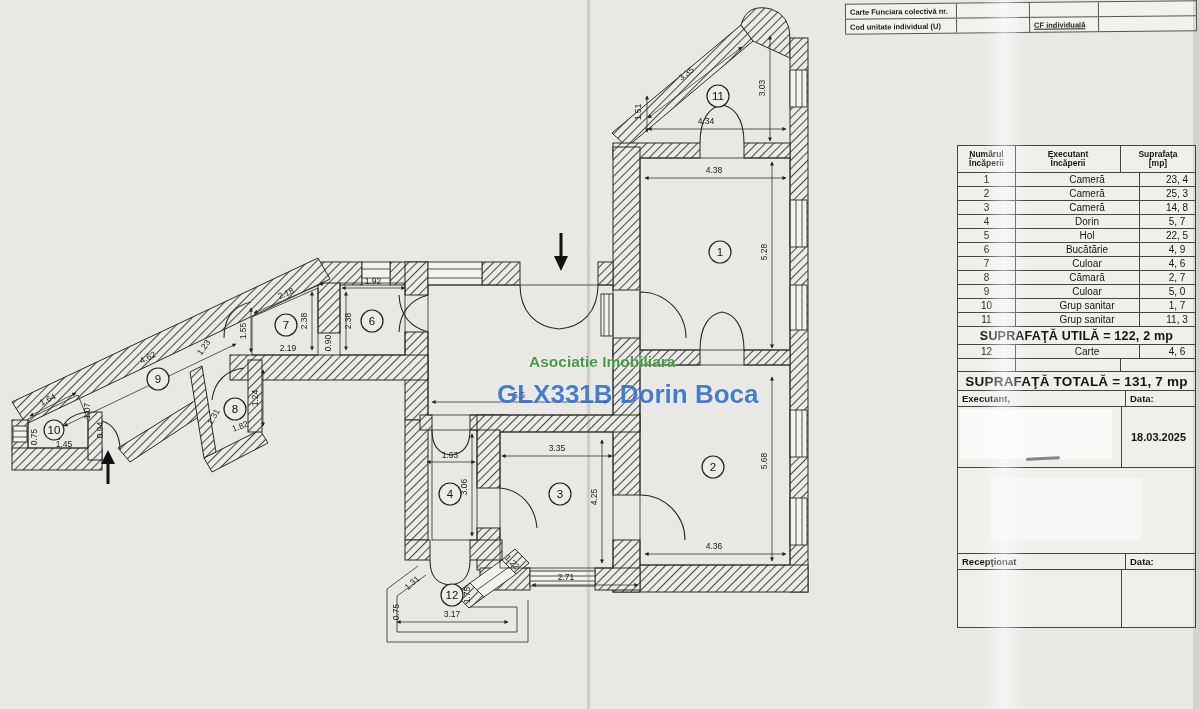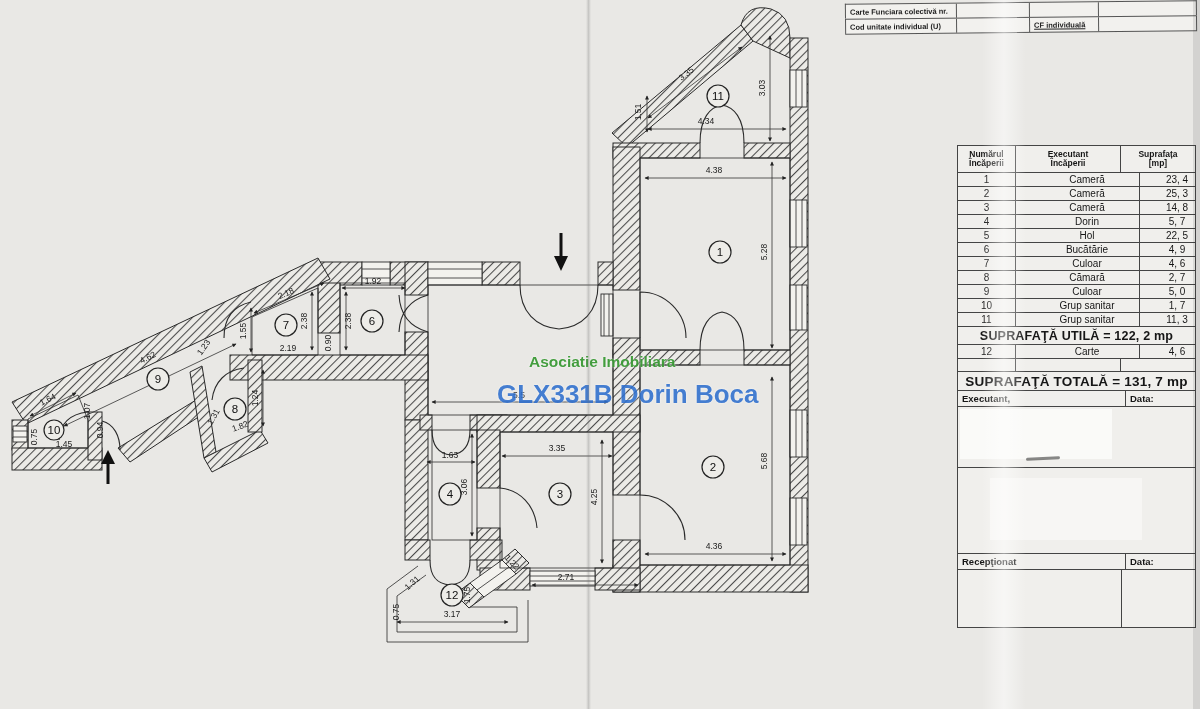--- a/index.html
+++ b/index.html
@@ -473,20 +473,21 @@
 
     <div class="trow lblrow">
       <div class="cell dc1">Executant,</div>
       <div class="cell dc2">Data:</div>
     </div>
     <div class="trow execbody">
       <div class="cell dc1">
         <span class="sigbox"></span>
         <span class="sigmark"></span>
       </div>
+      <div class="cell dc2 dateval">18.03.2025</div>
     </div>
 
     <div class="gaprow">
       <span class="stampbox"></span>
     </div>
 
     <div class="trow lblrow">
       <div class="cell dc1">Recepţionat</div>
       <div class="cell dc2">Data:</div>
     </div>

